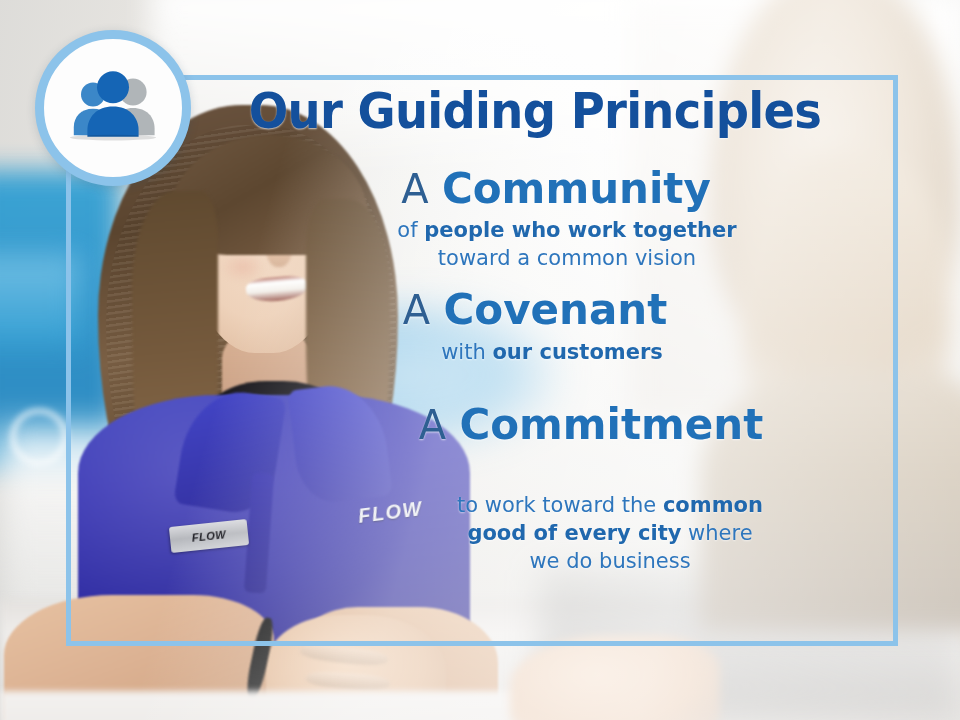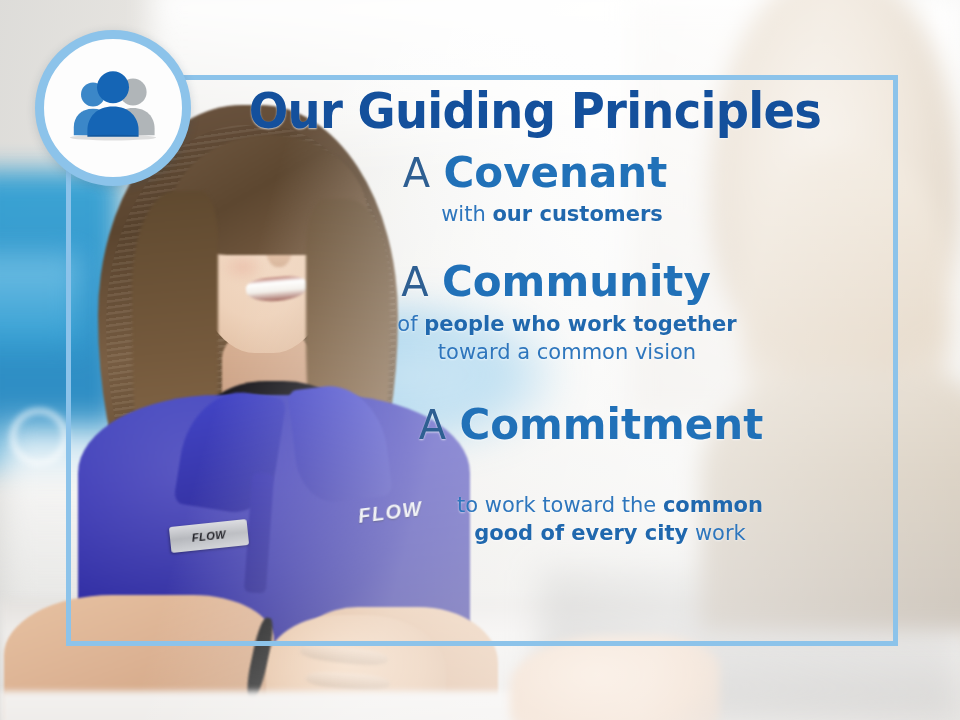--- a/index.html
+++ b/index.html
@@ -429,38 +429,38 @@
       <path d="M60 46c20 0 32 13 32 30v8H28v-8c0-17 12-30 32-30z" fill="#1565B5"></path>
 
       <ellipse cx="60" cy="85" rx="54" ry="3.5" fill="#000" opacity=".12"></ellipse>
     </svg>
   </div>
 
   <div class="content">
 
     <div class="headline">Our Guiding Principles</div>
 
+    <div class="principle" id="block-community">
+      <div class="p-title">
+        <span class="art">A</span>
+        <span class="word">Community</span>
+      </div>
+      <div class="p-sub"><span>of </span><b>people who work together</b><br><span>toward a common vision</span></div>
+    </div>
+
     <div class="principle" id="block-covenant">
       <div class="p-title">
         <span class="art">A</span>
         <span class="word">Covenant</span>
       </div>
       <div class="p-sub"><span>with </span><b>our customers</b></div>
     </div>
 
-    <div class="principle" id="block-community">
-      <div class="p-title">
-        <span class="art">A</span>
-        <span class="word">Community</span>
-      </div>
-      <div class="p-sub"><span>of </span><b>people who work together</b><br><span>toward a common vision</span></div>
-    </div>
-
     <div class="principle" id="block-commitment">
       <div class="p-title">
         <span class="art">A</span>
         <span class="word">Commitment</span>
       </div>
-      <div class="p-sub"><span>to work toward the </span><b>common</b><br><b>good of every city</b><span> work</span><br></div>
+      <div class="p-sub"><span>to work toward the </span><b>common</b><br><b>good of every city</b><span> where</span><br><span>we do business</span></div>
     </div>
 
   </div>
 </div>
 
 </body></html>

